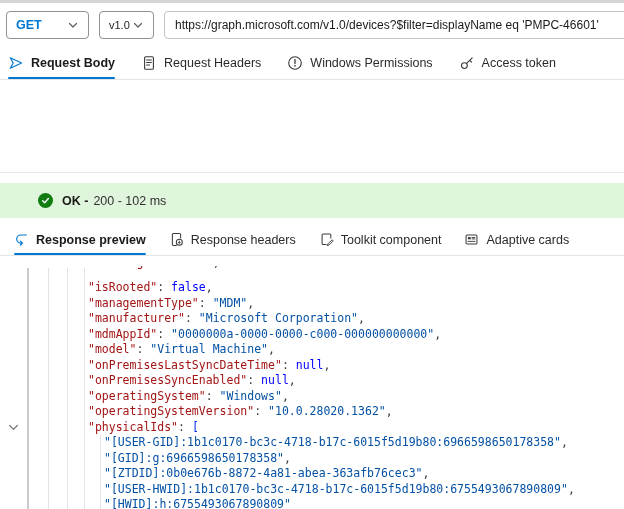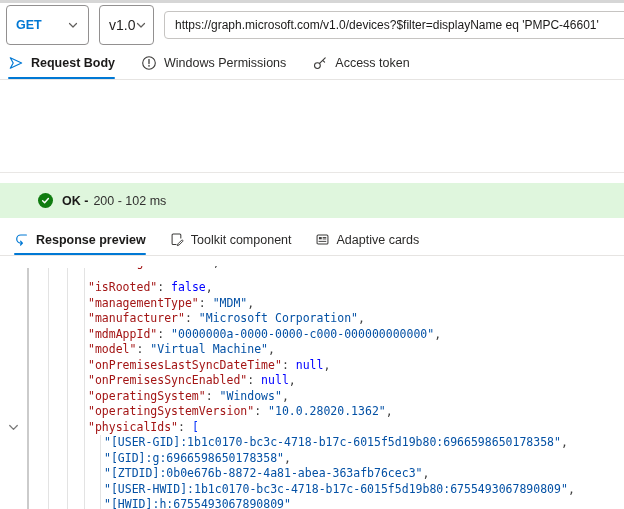--- a/index.html
+++ b/index.html
@@ -11,26 +11,26 @@
     --syn-keyword:#0000ff;
     --syn-punct:#3b3b3b;
     --syn-bracket:#0431fa;
   }
   *{margin:0;padding:0;box-sizing:border-box;}
   html,body{width:624px;height:509px;overflow:hidden;background:#fff;
     font-family:"Liberation Sans",sans-serif;color:#242424;}
   .top-strip{height:3px;background:#d6d6d6;}
   
   .request-bar{display:flex;align-items:center;gap:10px;padding:8px 0 7px 6px;height:43px;}
-  .select{height:40px;border:1px solid #929090;border-radius:4px;background:#fff;
+  .select{height:28px;border:1px solid #929090;border-radius:4px;background:#fff;
     display:flex;align-items:center;justify-content:space-between;padding:0 9px;cursor:pointer;}
   .select.method{width:83px;}
   .select.version{width:55px;}
   .method-text{color:var(--accent);font-size:12.5px;font-weight:600;}
-  .version-text{color:#201f1e;font-size:14px;}
+  .version-text{color:#201f1e;font-size:11px;}
   .chev{flex:0 0 auto;}
   .url-input{flex:1;height:28px;border:1px solid #c6c4c2;border-radius:4px;
     padding:0 10px;font-size:12px;color:#1b1a19;font-family:"Liberation Sans",sans-serif;
     margin-right:-6px;outline:none;white-space:nowrap;}
   
   .tabs-row{display:flex;align-items:stretch;height:34px;border-bottom:1px solid #e6e4e2;}
   .tabs-row.request{padding-left:8px;gap:26px;}
   .tabs-row.response{height:32px;padding-left:14px;gap:23px;}
   .tab{position:relative;display:flex;align-items:center;gap:7px;font-size:12.5px;
     color:#2b2a29;cursor:pointer;white-space:nowrap;}
@@ -90,20 +90,27 @@
 <div class="tabs-row request">
   <div class="tab active">
     <svg width="16" height="16" viewBox="0 0 16 16">
         <path d="M2.3 2.8 L13.6 8 L2.3 13.2 L5.2 8 Z" fill="none" stroke="#0078d4" stroke-width="1.2" stroke-linejoin="round"></path>
       </svg>
     <span>Request Body</span>
     <span class="tab-underline"></span>
   </div>
   <div class="tab">
     <svg width="16" height="16" viewBox="0 0 16 16">
+        <rect x="3.6" y="1.7" width="8.8" height="12.6" rx="1.1" fill="none" stroke="#3b3a39" stroke-width="1.1"></rect>
+        <path d="M5.6 5h4.8M5.6 7.5h4.8M5.6 10h3" stroke="#3b3a39" stroke-width="1.1" stroke-linecap="round"></path>
+      </svg>
+    <span>Request Headers</span>
+  </div>
+  <div class="tab">
+    <svg width="16" height="16" viewBox="0 0 16 16">
         <circle cx="8" cy="8" r="6.3" fill="none" stroke="#3b3a39" stroke-width="1.1"></circle>
         <path d="M8 4.6v4" stroke="#3b3a39" stroke-width="1.3" stroke-linecap="round"></path>
         <circle cx="8" cy="10.9" r="0.8" fill="#3b3a39"></circle>
       </svg>
     <span>Windows Permissions</span>
   </div>
   <div class="tab">
     <svg width="16" height="16" viewBox="0 0 16 16">
         <circle cx="5.4" cy="10.6" r="2.9" fill="none" stroke="#3b3a39" stroke-width="1.1"></circle>
         <path d="M7.6 8.4 L13.2 2.8 M10.7 5.3 l1.9 1.9" fill="none" stroke="#3b3a39" stroke-width="1.1" stroke-linecap="round"></path>
@@ -126,20 +133,28 @@
 </div>
 <div class="gap6"></div>
 
 <div class="tabs-row response">
   <div class="tab active">
     <svg width="15" height="15" viewBox="0 0 16 16">
         <path d="M13.2 3.2 H7.2 a4.3 4.3 0 0 0 0 8.6 h1.6 M7 9.7 l2 2.1 -2 2.1" fill="none" stroke="#0078d4" stroke-width="1.3" stroke-linecap="round" stroke-linejoin="round"></path>
       </svg>
     <span>Response preview</span>
     <span class="tab-underline"></span>
+  </div>
+  <div class="tab">
+    <svg width="15" height="15" viewBox="0 0 16 16">
+        <path d="M12.4 6.5 V2.8 a1.1 1.1 0 0 0 -1.1 -1.1 H4.7 a1.1 1.1 0 0 0 -1.1 1.1 v10.4 a1.1 1.1 0 0 0 1.1 1.1 h3.1" fill="none" stroke="#3b3a39" stroke-width="1.1" stroke-linecap="round"></path>
+        <circle cx="11" cy="11" r="3.2" fill="none" stroke="#3b3a39" stroke-width="1.1"></circle>
+        <path d="M11 9.6v2.4M10 11l1 1 1-1" fill="none" stroke="#3b3a39" stroke-width="1" stroke-linecap="round" stroke-linejoin="round"></path>
+      </svg>
+    <span>Response headers</span>
   </div>
   <div class="tab">
     <svg width="15" height="15" viewBox="0 0 16 16">
         <path d="M12.6 6.4 V3.2 a1.1 1.1 0 0 0 -1.1 -1.1 H4.4 a1.1 1.1 0 0 0 -1.1 1.1 v9 a1.1 1.1 0 0 0 1.1 1.1 h3.2" fill="none" stroke="#3b3a39" stroke-width="1.1" stroke-linecap="round"></path>
         <path d="M13.6 8.6 l-4 4 -0.8 2 2 -0.8 4 -4 a0.9 0.9 0 0 0 -1.2 -1.2 z" fill="none" stroke="#3b3a39" stroke-width="1" stroke-linejoin="round"></path>
       </svg>
     <span>Toolkit component</span>
   </div>
   <div class="tab">
     <svg width="15" height="15" viewBox="0 0 16 16">

